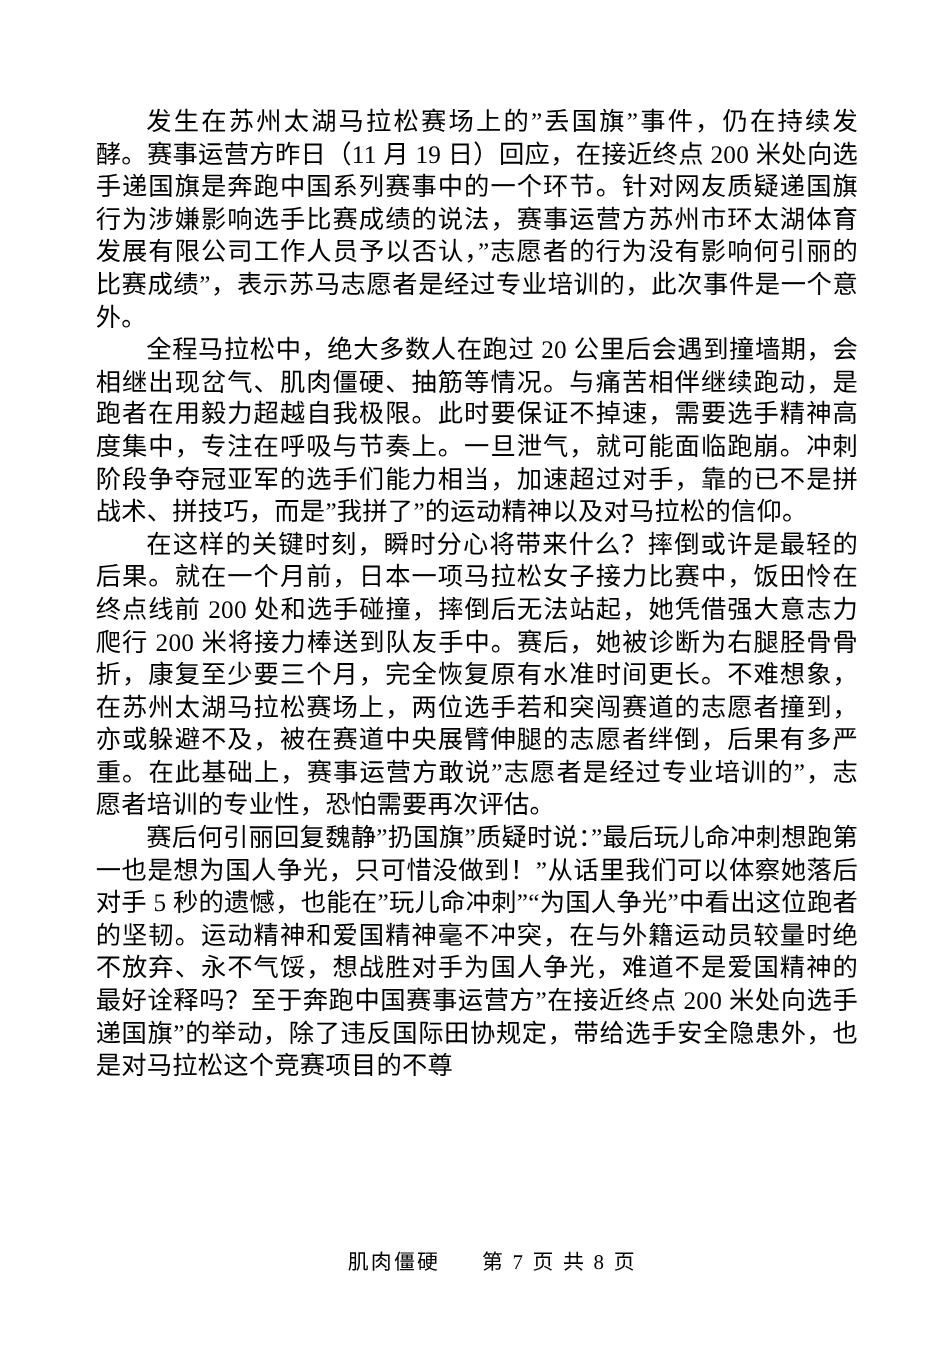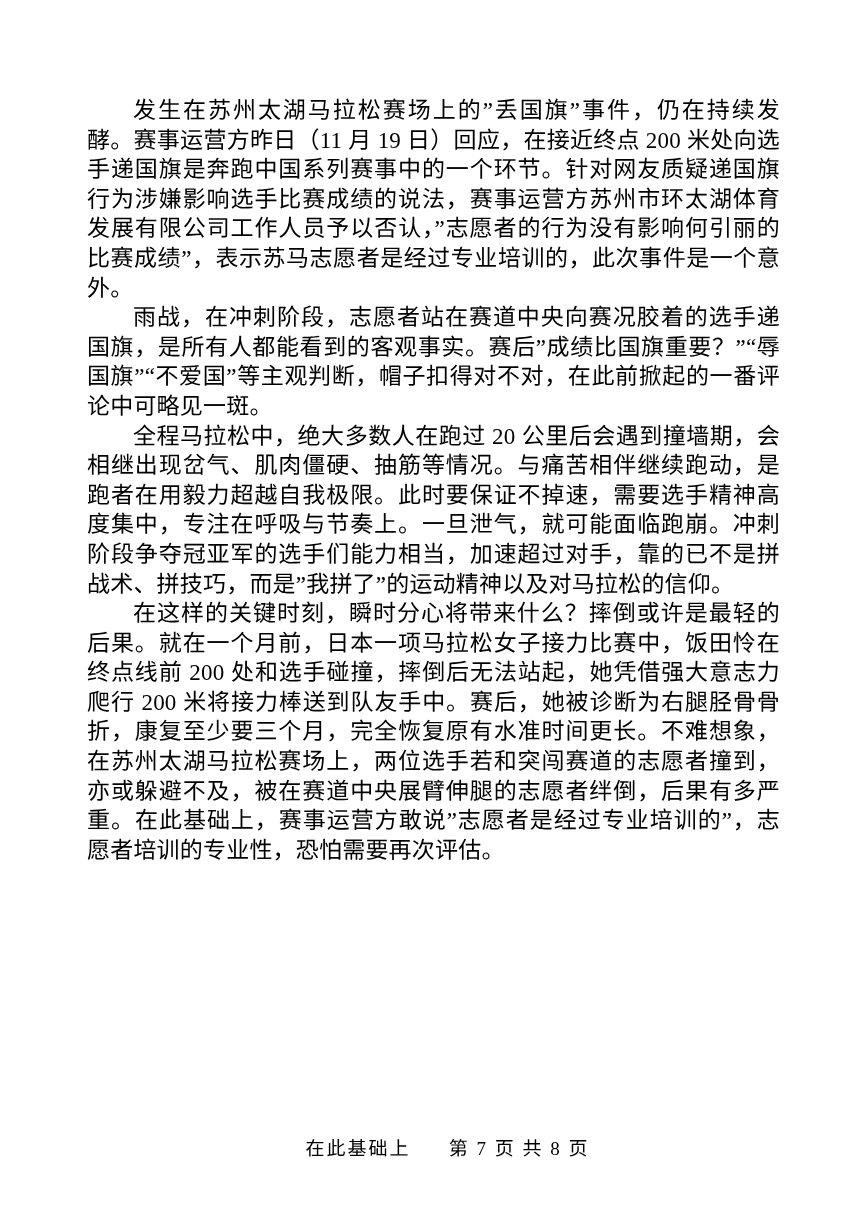--- a/index.html
+++ b/index.html
@@ -41,20 +41,20 @@
   .footer .subject {
     margin-right: 38px;
   }
 </style>
 </head>
 <body>
 
 <div class="page">
   <div class="content">
     <p>发生在苏州太湖马拉松赛场上的”丢国旗”事件，仍在持续发酵。赛事运营方昨日（11 月 19 日）回应，在接近终点 200 米处向选手递国旗是奔跑中国系列赛事中的一个环节。针对网友质疑递国旗行为涉嫌影响选手比赛成绩的说法，赛事运营方苏州市环太湖体育发展有限公司工作人员予以否认，”志愿者的行为没有影响何引丽的比赛成绩”，表示苏马志愿者是经过专业培训的，此次事件是一个意外。</p>
-    <p>雨战，在冲刺阶段，志愿者站在赛道中央向赛况胶着的选手递国旗，是所有人都能看到的客观事实。赛后”成绩比国旗重要？”“辱国旗”“不爱国”等主观判断，帽子扣得对不对，在此前掀起的一番评论中可略见一斑。</p>
     <p>全程马拉松中，绝大多数人在跑过 20 公里后会遇到撞墙期，会相继出现岔气、肌肉僵硬、抽筋等情况。与痛苦相伴继续跑动，是跑者在用毅力超越自我极限。此时要保证不掉速，需要选手精神高度集中，专注在呼吸与节奏上。一旦泄气，就可能面临跑崩。冲刺阶段争夺冠亚军的选手们能力相当，加速超过对手，靠的已不是拼战术、拼技巧，而是”我拼了”的运动精神以及对马拉松的信仰。</p>
     <p>在这样的关键时刻，瞬时分心将带来什么？摔倒或许是最轻的后果。就在一个月前，日本一项马拉松女子接力比赛中，饭田怜在终点线前 200 处和选手碰撞，摔倒后无法站起，她凭借强大意志力爬行 200 米将接力棒送到队友手中。赛后，她被诊断为右腿胫骨骨折，康复至少要三个月，完全恢复原有水准时间更长。不难想象，在苏州太湖马拉松赛场上，两位选手若和突闯赛道的志愿者撞到，亦或躲避不及，被在赛道中央展臂伸腿的志愿者绊倒，后果有多严重。在此基础上，赛事运营方敢说”志愿者是经过专业培训的”，志愿者培训的专业性，恐怕需要再次评估。</p>
+    <p>赛后何引丽回复魏静”扔国旗”质疑时说：”最后玩儿命冲刺想跑第一也是想为国人争光，只可惜没做到！”从话里我们可以体察她落后对手 5 秒的遗憾，也能在”玩儿命冲刺”“为国人争光”中看出这位跑者的坚韧。运动精神和爱国精神毫不冲突，在与外籍运动员较量时绝不放弃、永不气馁，想战胜对手为国人争光，难道不是爱国精神的最好诠释吗？至于奔跑中国赛事运营方”在接近终点 200 米处向选手递国旗”的举动，除了违反国际田协规定，带给选手安全隐患外，也是对马拉松这个竞赛项目的不尊</p>
   </div>
   <div class="footer">
-    <span class="subject">在此基础上</span><span>第 7 页 共 8 页</span>
+    <span class="subject">肌肉僵硬</span><span>第 7 页 共 8 页</span>
   </div>
 </div>
 
 </body></html>

